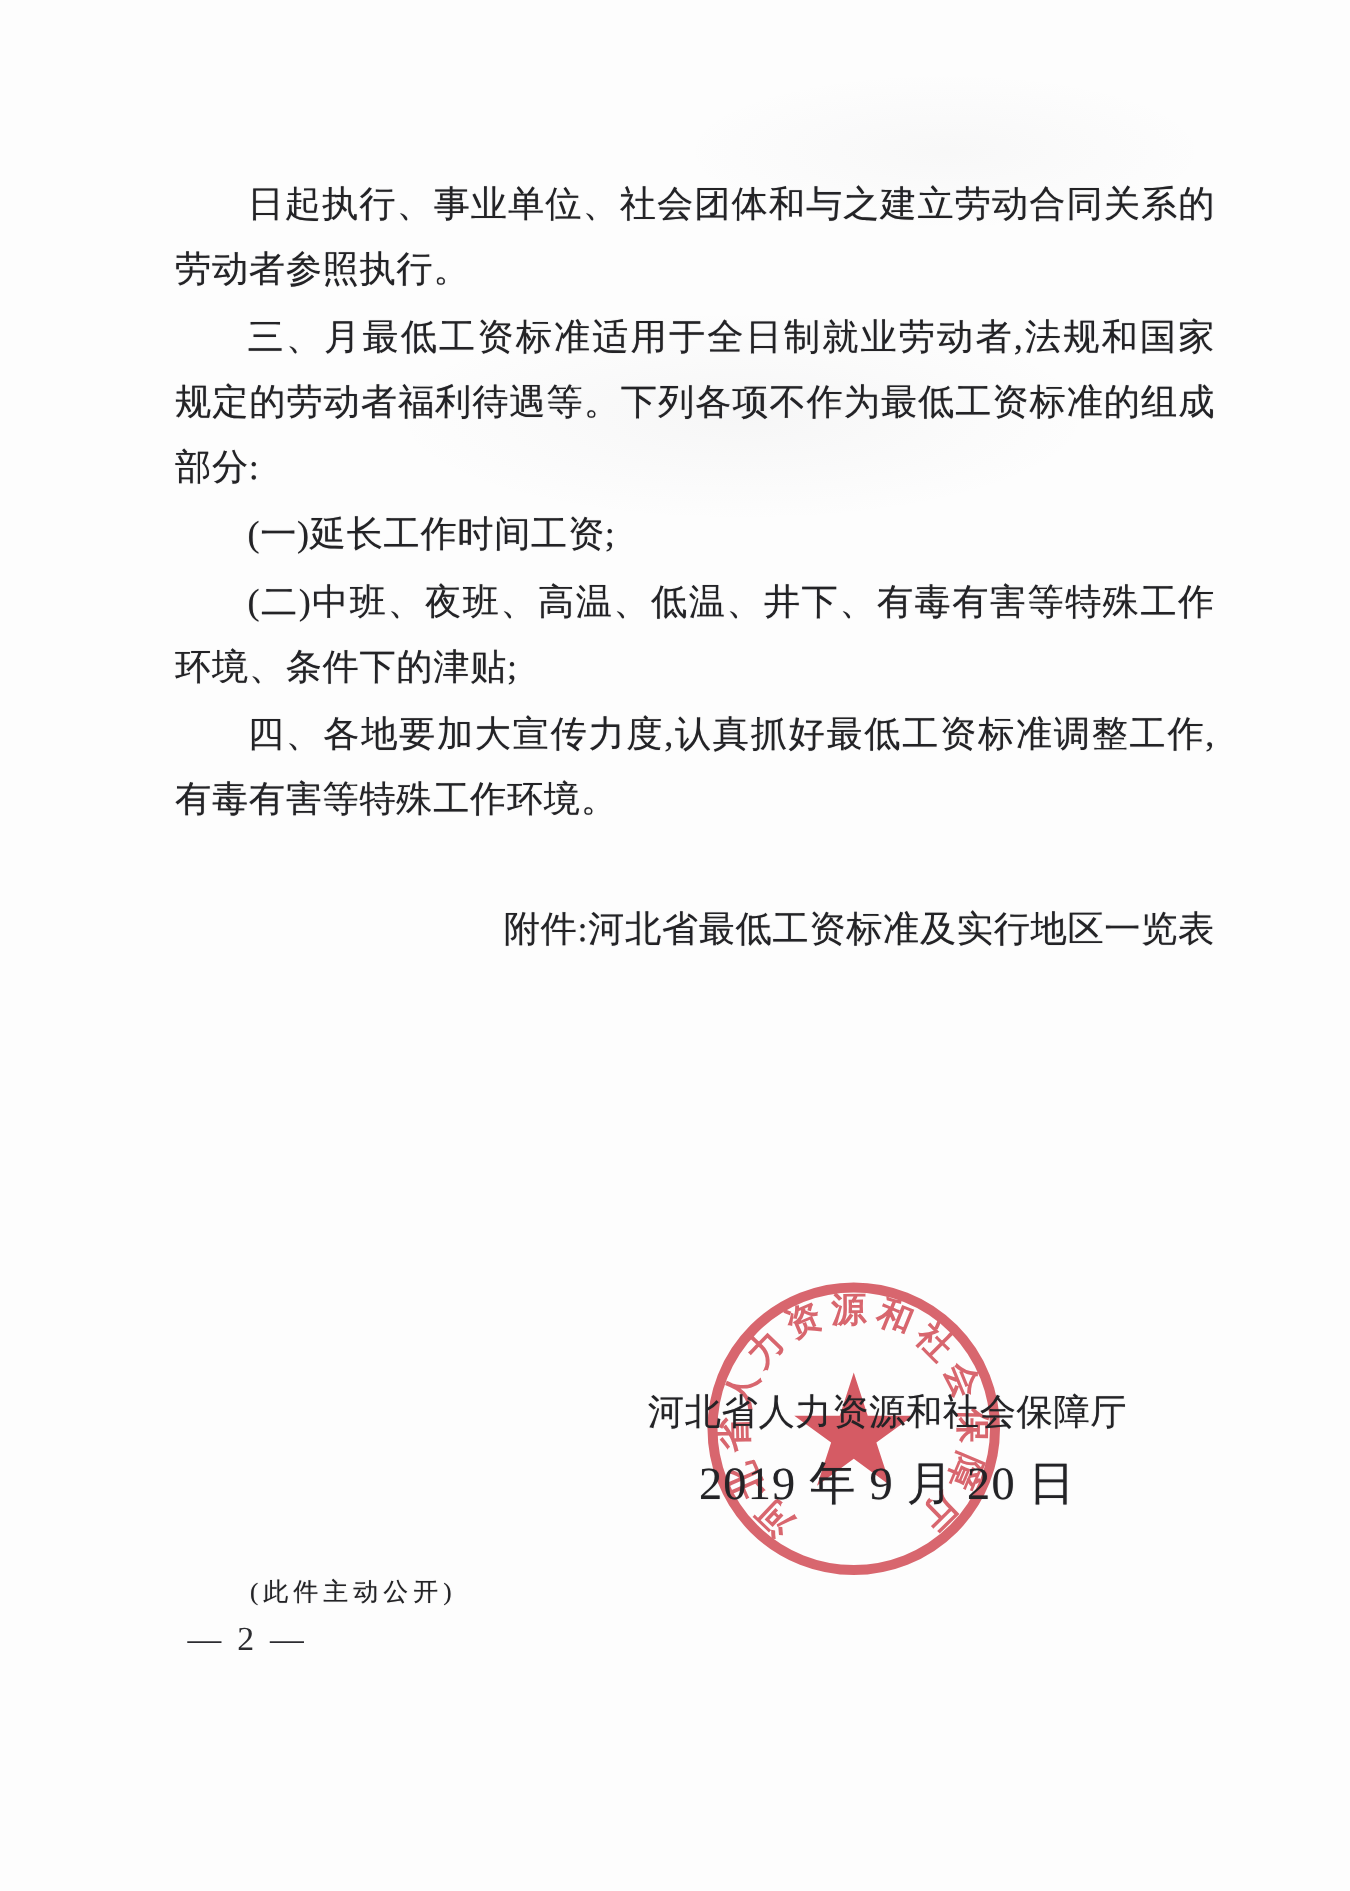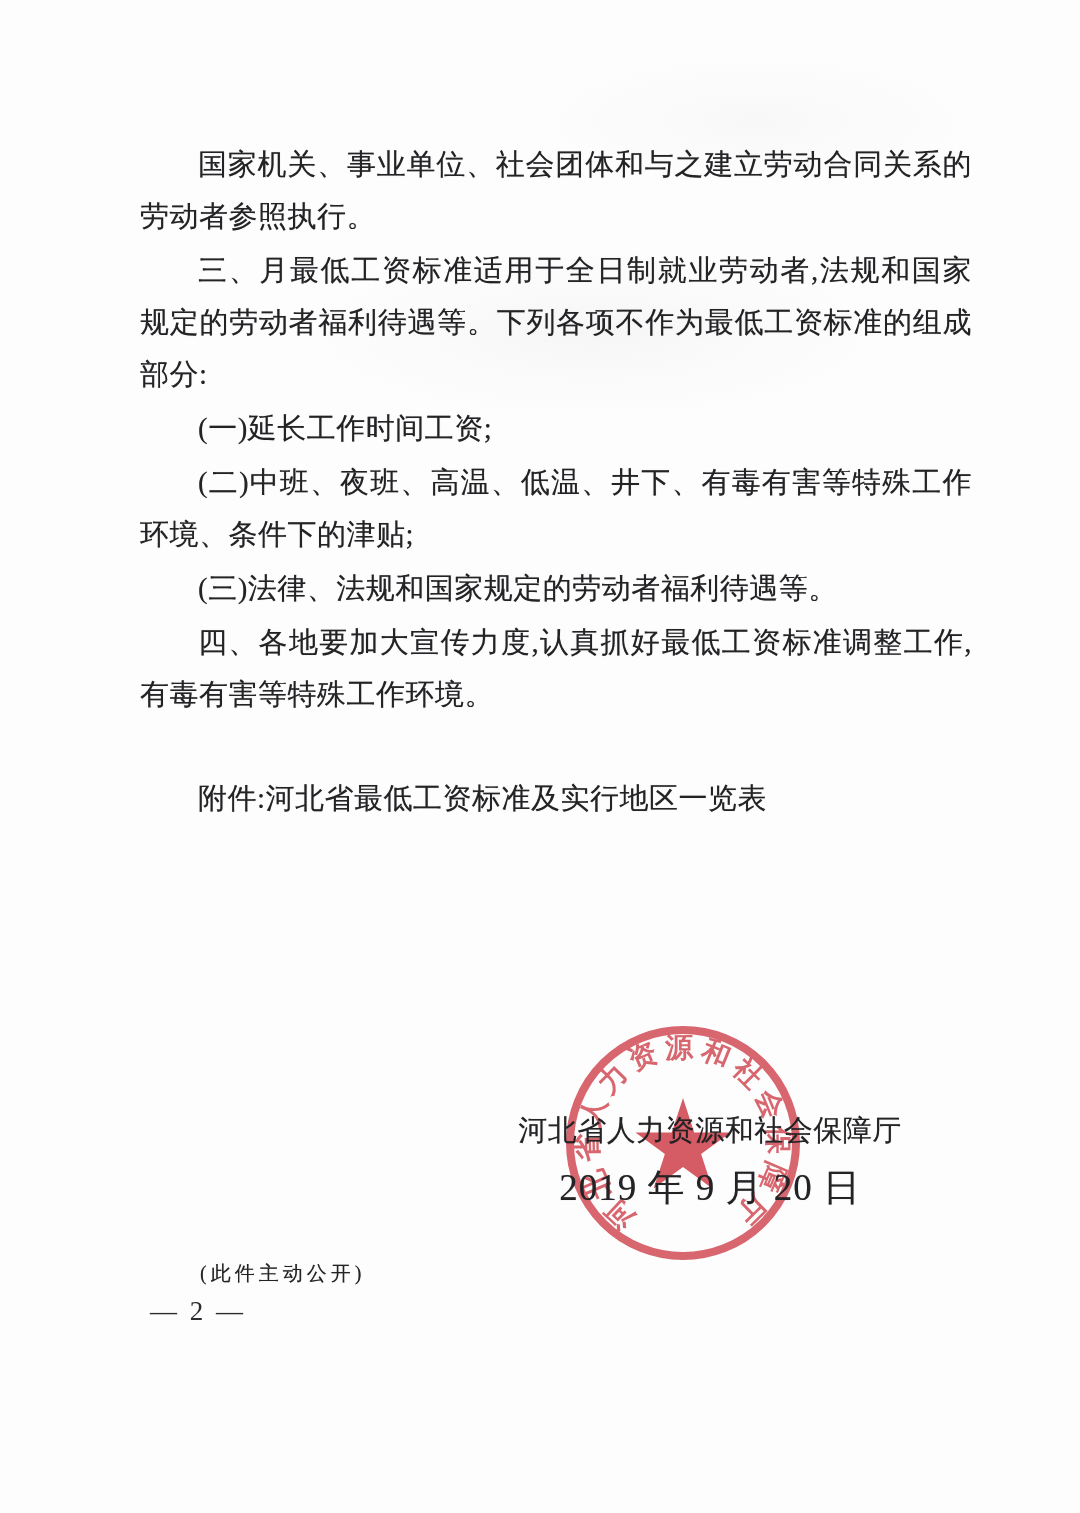--- a/index.html
+++ b/index.html
@@ -37,21 +37,21 @@
     margin: 0 0 2px 0;
     font-size: 29px;
     line-height: 52px;
     letter-spacing: 0.5px;
     text-indent: 2em;
     text-align: justify;
     text-shadow: 0 0 0.7px rgba(20,20,25,0.45);
   }
   .body-text p.attachment {
     margin-top: 52px;
-    text-align: left;
+    text-align: right;
   }
   .signature {
     position: absolute;
     left: 490px;
     top: 1102px;
     width: 440px;
     text-align: center;
     z-index: 3;
   }
   .signature .issuer {
@@ -98,25 +98,24 @@
     letter-spacing: 3px;
     color: #2c2c30;
   }
 </style>
 </head>
 <body>
 
 <div class="page">
 
   <main class="body-text">
-    <p>国家机关、事业单位、社会团体和与之建立劳动合同关系的劳动者参照执行。</p>
+    <p>日起执行、事业单位、社会团体和与之建立劳动合同关系的劳动者参照执行。</p>
     <p>三、月最低工资标准适用于全日制就业劳动者,法规和国家规定的劳动者福利待遇等。下列各项不作为最低工资标准的组成部分:</p>
     <p>(一)延长工作时间工资;</p>
     <p>(二)中班、夜班、高温、低温、井下、有毒有害等特殊工作环境、条件下的津贴;</p>
-    <p>(三)法律、法规和国家规定的劳动者福利待遇等。</p>
     <p>四、各地要加大宣传力度,认真抓好最低工资标准调整工作,有毒有害等特殊工作环境。</p>
     <p class="attachment">附件:河北省最低工资标准及实行地区一览表</p>
   </main>
 
   <svg class="seal" viewBox="0 0 236 236" xmlns="http://www.w3.org/2000/svg">
     <circle cx="118" cy="118" r="113" fill="none" stroke-width="8" stroke="#d5525b"></circle>
     <path id="sealTextPath" d="M 118,204 A 86,86 0 1 1 118,32 A 86,86 0 1 1 118,204" fill="none"></path>
     <text class="seal-ring-text" fill="#d5525b">
       <textPath href="#sealTextPath" startOffset="48">河北省人力资源和社会保障厅</textPath>
     </text>

